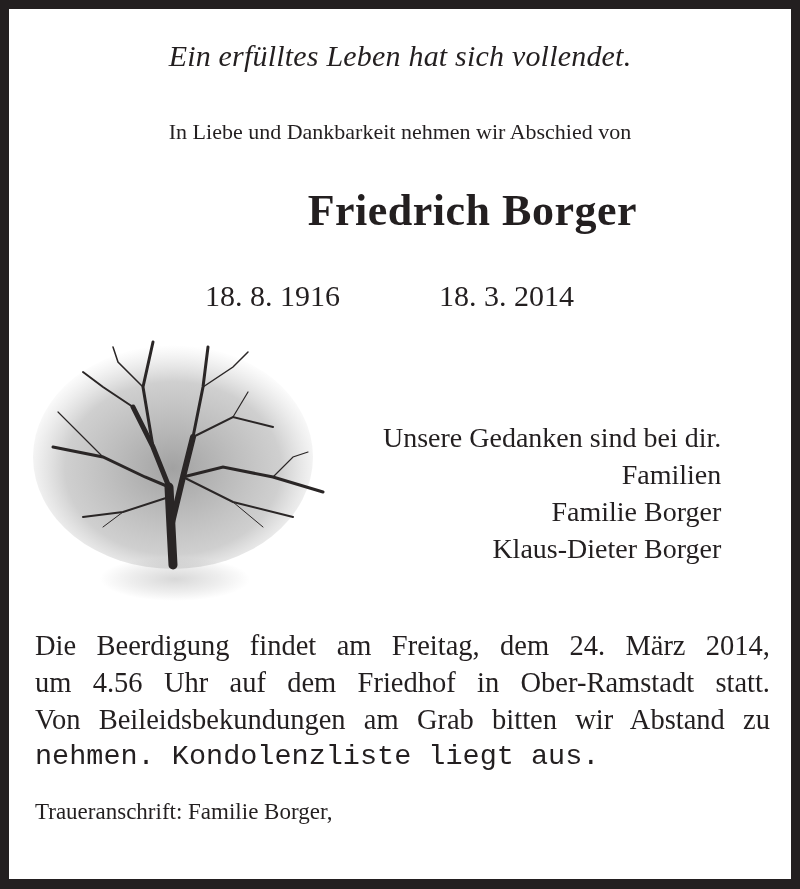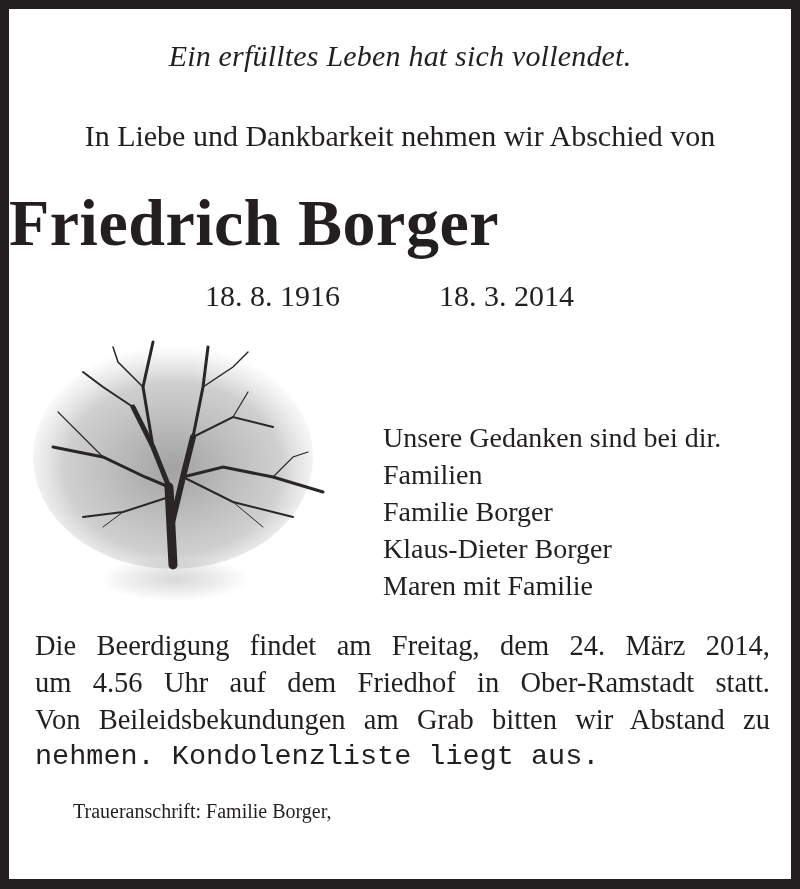--- a/index.html
+++ b/index.html
@@ -4,33 +4,33 @@
   <style>
     html, body { margin: 0; padding: 0; }
     body { width: 800px; height: 889px; background: #231f20; overflow: hidden; }
     .card {
       position: absolute; left: 9px; top: 9px; width: 782px; height: 870px;
       background: #ffffff; color: #231f20;
       font-family: "Liberation Serif", "DejaVu Serif", serif;
     }
     .t { position: absolute; white-space: nowrap; }
     .motto { left: 0; width: 782px; top: 30px; text-align: center; font-style: italic; font-size: 30px; letter-spacing: 0.2px; }
-    .intro { left: 0; width: 782px; top: 110px; text-align: center; font-size: 30px; }
-    .name { left: 0; width: 628px; top: 176px; text-align: left; font-size: 66px; font-weight: bold; letter-spacing: 0.5px; }
+    .intro { left: 0; width: 782px; top: 110px; text-align: center; font-size: 22px; }
+    .name { left: 0; width: 628px; top: 176px; text-align: right; font-size: 44px; font-weight: bold; letter-spacing: 0.5px; }
     .dates { left: 0; width: 782px; top: 270px; font-size: 30px; }
     .birth { position: absolute; left: 196px; top: 0; }
     .death { position: absolute; left: 430px; top: 0; }
     .tree { position: absolute; left: 24px; top: 318px; width: 300px; height: 280px; }
     .thoughts { position: absolute; left: 374px; top: 410px; font-size: 28px; line-height: 37px; }
-    .thoughts div { white-space: nowrap; }
+    .thoughts div { white-space: nowrap; text-align: right; }
     .thoughts .b { font-weight: normal; }
     .funeral { position: absolute; left: 26px; top: 618px; width: 735px; font-size: 28.5px; line-height: 37px; }
     .funeral div { white-space: nowrap; text-align: justify; text-align-last: justify; }
     .funeral div.last { text-align-last: left; font-family: Liberation Mono, monospace; }
-    .address { position: absolute; left: 26px; top: 784px; font-size: 20px; line-height: 37px; margin-left: 38px; }
+    .address { position: absolute; left: 26px; top: 784px; font-size: 23px; line-height: 37px; }
     .address div { white-space: nowrap; }
   </style>
 </head>
 <body>
 
 <div class="card">
   <div class="t motto">Ein erfülltes Leben hat sich vollendet.</div>
   <div class="t intro">In Liebe und Dankbarkeit nehmen wir Abschied von</div>
   <div class="t name">Friedrich Borger</div>
   <div class="t dates">
@@ -73,21 +73,20 @@
       <path d="M90 185 L70 200" stroke-width="1"></path>
       <path d="M200 175 L230 200" stroke-width="1"></path>
     </g>
   </svg>
 
   <div class="thoughts">
     <div>Unsere Gedanken sind bei dir.</div>
     <div class="b">Familien</div>
     <div class="b">Familie Borger</div>
     <div class="b">Klaus-Dieter Borger</div>
-    <div class="b">Maren mit Familie</div>
   </div>
 
   <div class="funeral">
     <div>Die Beerdigung findet am Freitag, dem 24. März 2014,</div>
     <div>um 4.56 Uhr auf dem Friedhof in Ober-Ramstadt statt.</div>
     <div>Von Beileidsbekundungen am Grab bitten wir Abstand zu</div>
     <div class="last">nehmen. Kondolenzliste liegt aus.</div>
   </div>
 
   <div class="address">

